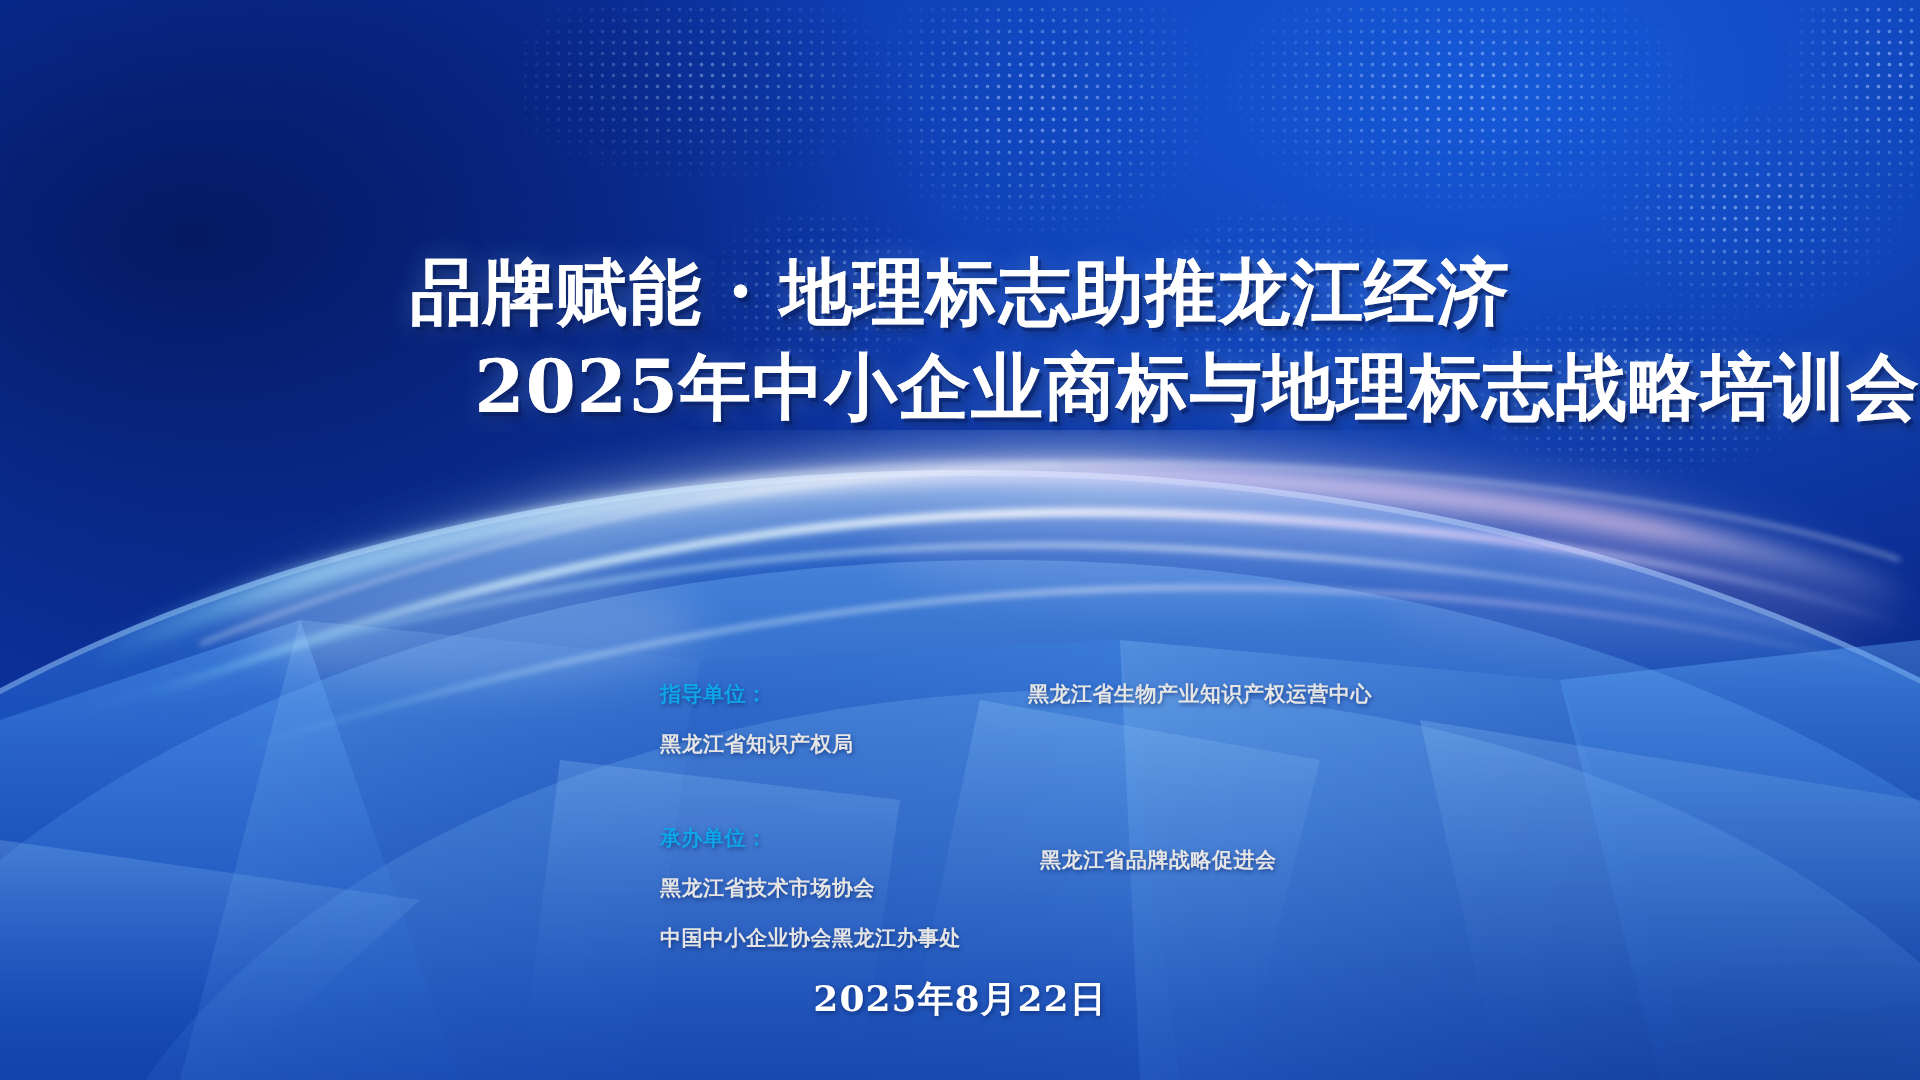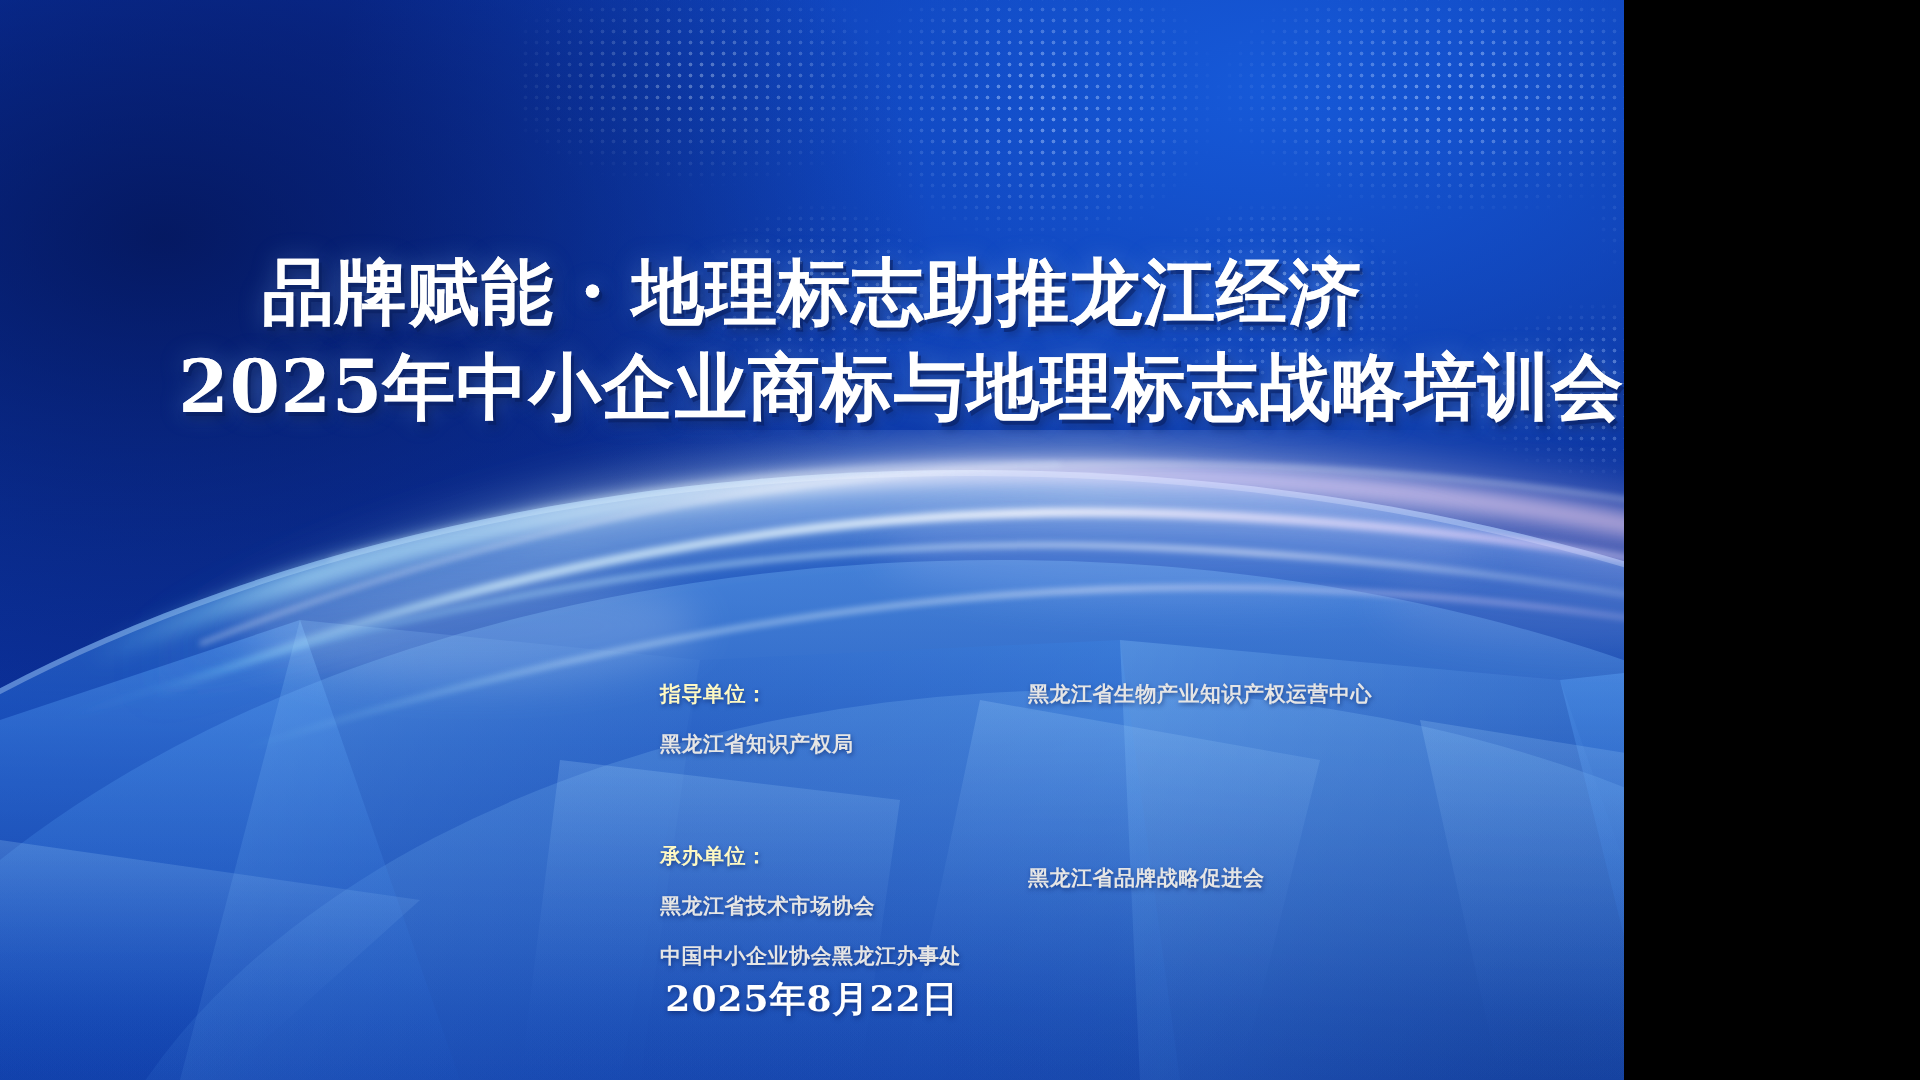--- a/index.html
+++ b/index.html
@@ -2,21 +2,21 @@
 <html><head>
 <meta charset="utf-8">
 <style>
   html, body {
     margin: 0;
     padding: 0;
     background: #000;
   }
   #stage {
     position: relative;
-    width: 1624px;
+    width: 1920px;
     height: 1080px;
     overflow: hidden;
     font-family: "Liberation Sans", "DejaVu Sans", sans-serif;
     background: #0a2a9e;
   }
 
   
   .bg-base {
     position: absolute; inset: 0;
     background:
@@ -122,33 +122,33 @@
 
   .orgs {
     position: absolute;
     left: 660px;
     top: 680px;
     width: 760px;
   }
   .org-group { display: flex; }
   .org-col { width: 368px; }
   .org-head {
-    font-size: 21px; font-weight: 700; color: #fef9c3;
+    font-size: 21px; font-weight: 700; color: #0ea5e9;
     letter-spacing: .5px;
     text-shadow: 1px 2px 4px rgba(6,28,90,0.55);
     margin-bottom: 22px;
   }
   .org-name {
     font-size: 21px; font-weight: 700; color: #e5e5e5;
     letter-spacing: .5px;
     text-shadow: 1px 2px 4px rgba(6,28,90,0.55);
     margin-bottom: 22px;
     white-space: nowrap;
   }
-  .org-group-2 { margin-top: 62px; }
+  .org-group-2 { margin-top: 44px; gap: 12px; }
 
   .date {
     position: absolute;
     left: 0; right: 0;
     top: 975px;
     text-align: center;
   }
   .date-text {
     display: inline-block;
     font-family: "DejaVu Serif", "Liberation Serif", serif;

